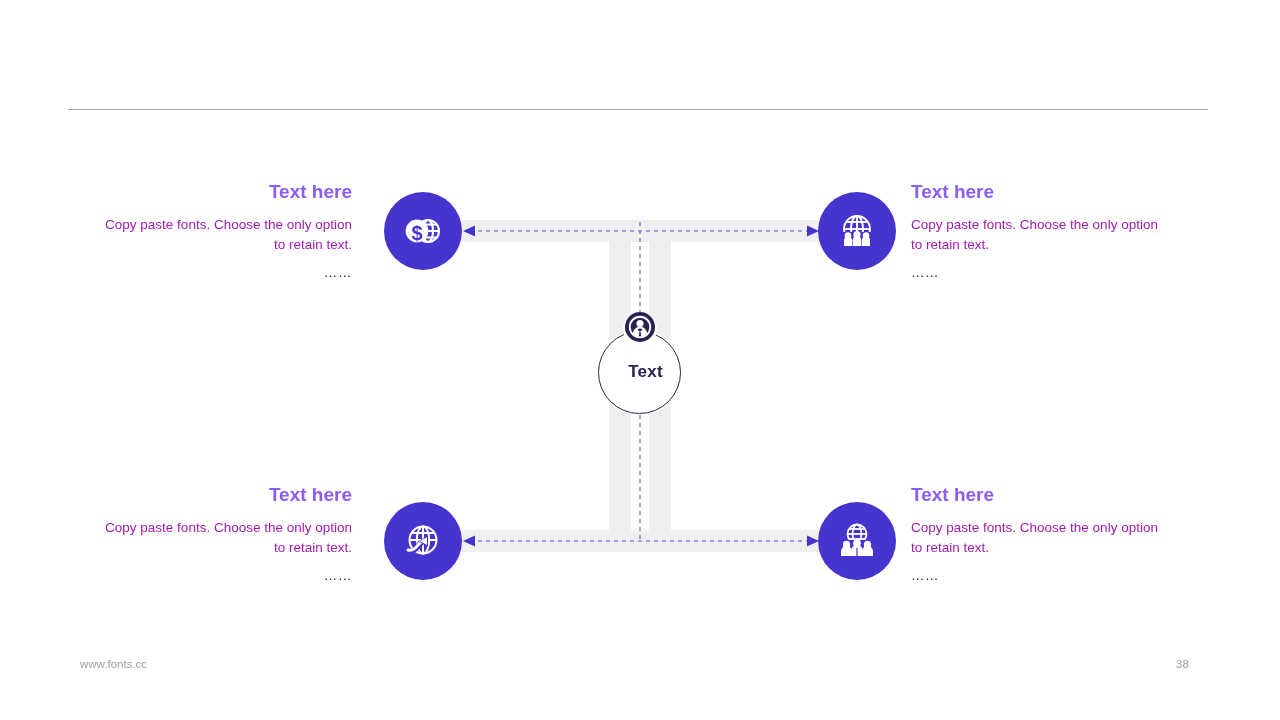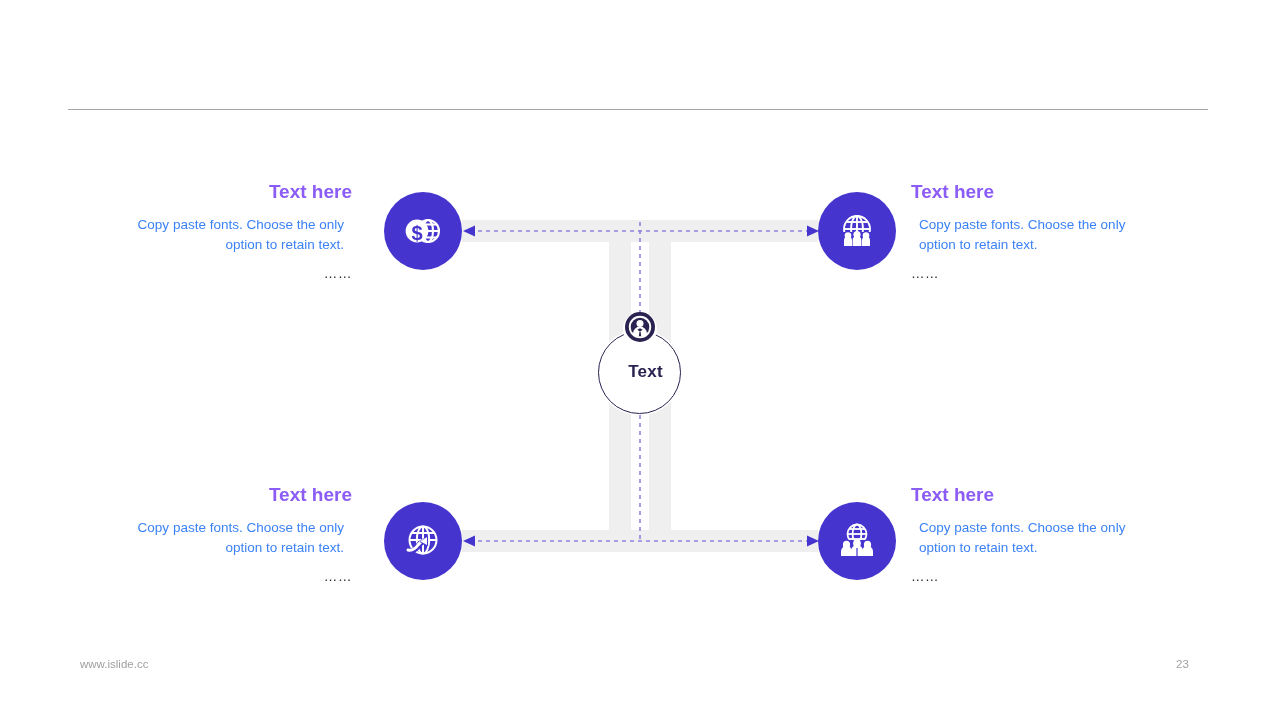--- a/index.html
+++ b/index.html
@@ -105,23 +105,23 @@
   }
   .tblock .t-title {
     font-size: 19px;
     font-weight: bold;
     color: #8b5cf6;
     line-height: 1.2;
     margin: 0 0 11px 0;
   }
   .tblock .t-body {
     font-size: 13.5px;
-    color: #3b82f6;
+    color: #a21caf;
     line-height: 1.52;
-    margin: 8px;
+    margin: 0;
   }
   .tblock .t-dots {
     font-size: 13.5px;
     color: #262626;
     line-height: 1.52;
     margin: 7px 0 0 0;
     letter-spacing: .6px;
   }
   .tblock.right-align { text-align: right; }
   .tblock.left-align  { text-align: left; }
@@ -306,16 +306,16 @@
     <p class="t-body">Copy paste fonts. Choose the only option to retain text.</p>
     <p class="t-dots">……</p>
   </div>
 
   <div class="tblock left-align tb-br">
     <p class="t-title">Text here</p>
     <p class="t-body">Copy paste fonts. Choose the only option to retain text.</p>
     <p class="t-dots">……</p>
   </div>
 
-  <div class="footer-url">www.islide.cc</div>
-  <div class="footer-page">23</div>
+  <div class="footer-url">www.fonts.cc</div>
+  <div class="footer-page">38</div>
 
 </div>
 
 </body></html>

